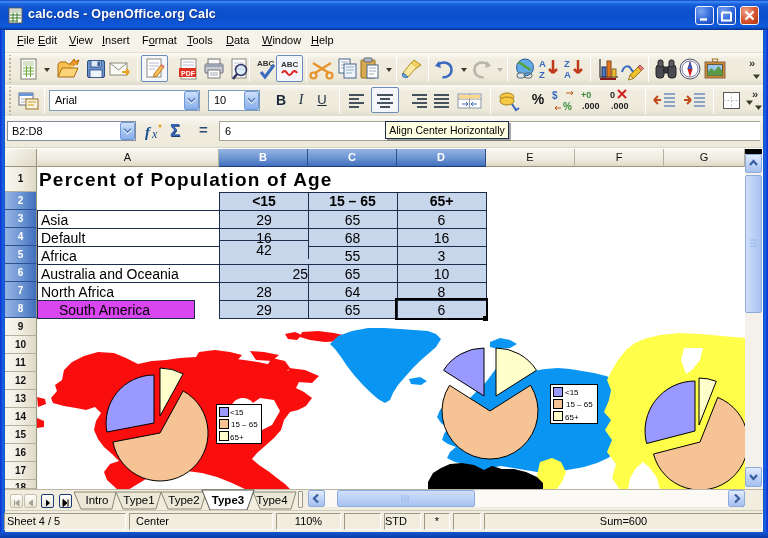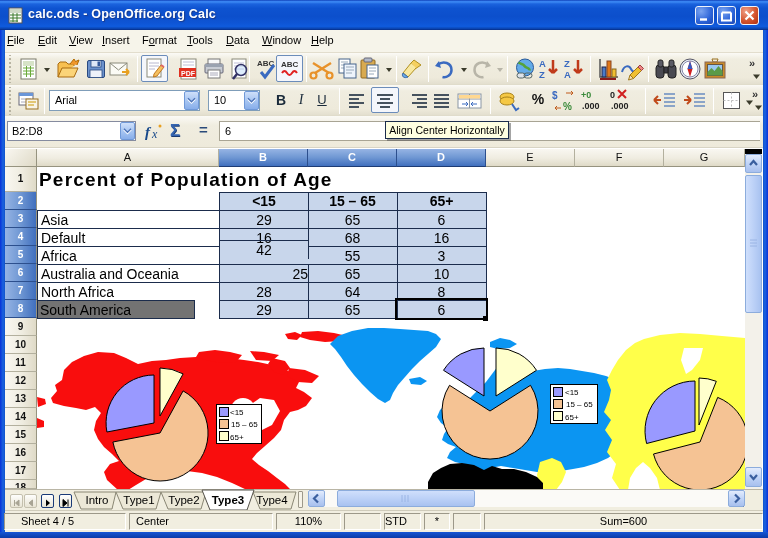--- a/index.html
+++ b/index.html
@@ -62,21 +62,21 @@
       <path d="M4 5.5h9M4 5.5v8h9v-8" stroke="#fff" stroke-width="2" fill="none"></path>
     </svg></div>
 <div id="btnclose" class="abs winbtn"><svg width="17" height="17">
       <path d="M4.5 4.5l8 8M12.5 4.5l-8 8" stroke="#fff" stroke-width="2.2"></path>
     </svg></div>
 <div id="borderL" class="abs"></div>
 <div id="borderR" class="abs"></div>
 <div id="borderB" class="abs"></div>
 
 <div id="menubar" class="abs"></div>
-<div class="menuitem abs" style="left:7px"><u>F</u>ile</div>
+<div class="menuitem abs" style="left:17px"><u>F</u>ile</div>
 <div class="menuitem abs" style="left:38px"><u>E</u>dit</div>
 <div class="menuitem abs" style="left:69px"><u>V</u>iew</div>
 <div class="menuitem abs" style="left:102px"><u>I</u>nsert</div>
 <div class="menuitem abs" style="left:142px">F<u>o</u>rmat</div>
 <div class="menuitem abs" style="left:187px"><u>T</u>ools</div>
 <div class="menuitem abs" style="left:226px"><u>D</u>ata</div>
 <div class="menuitem abs" style="left:262px"><u>W</u>indow</div>
 <div class="menuitem abs" style="left:311px"><u>H</u>elp</div>
 
 <div id="toolbar1" class="abs"></div>
@@ -480,21 +480,21 @@
 <div class="cell abs" style="left:308px;top:246px;width:90px;height:19px;border:1px solid #1b2c4c;border-left:none;border-bottom:none;text-align:center;line-height:18px">55</div>
 <div class="cell abs" style="left:397px;top:246px;width:90px;height:19px;border:1px solid #1b2c4c;border-left:none;border-bottom:none;text-align:center;line-height:18px">3</div>
 <div class="cell abs" style="left:37px;top:264px;width:183px;height:19px;border:1px solid #1b2c4c;border-bottom:none;background:#fff;line-height:18px;padding-left:3px">Australia and Oceania</div>
 <div class="cell abs" style="left:219px;top:264px;width:90px;height:19px;border:1px solid #1b2c4c;border-left:1px solid #1b2c4c;border-bottom:none;text-align:right;line-height:18px">25</div>
 <div class="cell abs" style="left:308px;top:264px;width:90px;height:19px;border:1px solid #1b2c4c;border-left:none;border-bottom:none;text-align:center;line-height:18px">65</div>
 <div class="cell abs" style="left:397px;top:264px;width:90px;height:19px;border:1px solid #1b2c4c;border-left:none;border-bottom:none;text-align:center;line-height:18px">10</div>
 <div class="cell abs" style="left:37px;top:282px;width:183px;height:19px;border:1px solid #1b2c4c;border-bottom:none;background:#fff;line-height:18px;padding-left:3px">North Africa</div>
 <div class="cell abs" style="left:219px;top:282px;width:90px;height:19px;border:1px solid #1b2c4c;border-left:1px solid #1b2c4c;border-bottom:none;text-align:center;line-height:18px">28</div>
 <div class="cell abs" style="left:308px;top:282px;width:90px;height:19px;border:1px solid #1b2c4c;border-left:none;border-bottom:none;text-align:center;line-height:18px">64</div>
 <div class="cell abs" style="left:397px;top:282px;width:90px;height:19px;border:1px solid #1b2c4c;border-left:none;border-bottom:none;text-align:center;line-height:18px">8</div>
-<div class="cell abs" style="left:37px;top:300px;width:158px;height:19px;border:1px solid #1b2c4c;border-bottom:1px solid #1b2c4c;background:#737373;line-height:18px;padding-left:2px">South America</div>
+<div class="cell abs" style="left:37px;top:300px;width:158px;height:19px;border:1px solid #1b2c4c;border-bottom:1px solid #1b2c4c;background:#d946ef;line-height:18px;padding-left:21px">South America</div>
 <div class="cell abs" style="left:219px;top:300px;width:90px;height:19px;border:1px solid #1b2c4c;border-left:1px solid #1b2c4c;border-bottom:1px solid #1b2c4c;text-align:center;line-height:18px">29</div>
 <div class="cell abs" style="left:308px;top:300px;width:90px;height:19px;border:1px solid #1b2c4c;border-left:none;border-bottom:1px solid #1b2c4c;text-align:center;line-height:18px">65</div>
 <div class="cell abs" style="left:397px;top:300px;width:90px;height:19px;border:1px solid #1b2c4c;border-left:none;border-bottom:1px solid #1b2c4c;text-align:center;line-height:18px">6</div>
 </div>
 <div class="abs" style="left:395px;top:298px;width:93px;height:22px;border:2px solid #000"></div>
 <div class="abs" style="left:483px;top:316px;width:5px;height:5px;background:#000"></div>
 
 <div class="abs" style="left:745px;top:149px;width:17px;height:5px;background:#000"></div>
 <div class="abs" style="left:745px;top:154px;width:17px;height:335px;background:#f3f1ea"></div>
 <div class="abs sb-btn" style="left:745px;top:154px;width:17px;height:19px"><svg width="15" height="17">
@@ -542,20 +542,20 @@
 <div class="abs sb-btn" style="left:308px;top:490px;width:17px;height:17px"><svg width="15" height="15">
       <path d="M9 3.5L5 7.5l4 4" stroke="#3a5f9f" stroke-width="2.2" fill="none"></path>
     </svg></div>
 <div class="abs sb-thumbh" style="left:337px;top:490px;width:138px;height:17px"><svg width="136" height="15">
       <path d="M64 4v7M67 4v7M70 4v7" stroke="#9ab4e4" stroke-width="1"></path>
     </svg></div>
 <div class="abs sb-btn" style="left:728px;top:490px;width:17px;height:17px"><svg width="15" height="15">
       <path d="M6 3.5l4 4-4 4" stroke="#3a5f9f" stroke-width="2.2" fill="none"></path>
     </svg></div>
 <div id="statusbar" class="abs"></div>
-<div class="sfield abs" style="left:4px;width:122px;"><span style="padding-left:16px">Sheet 4 / 5</span></div>
+<div class="sfield abs" style="left:4px;width:122px;"><span style="padding-left:2px">Sheet 4 / 5</span></div>
 <div class="sfield abs" style="left:129px;width:144px;"><span style="padding-left:6px">Center</span></div>
 <div class="sfield abs" style="left:276px;width:65px;text-align:center">110%</div>
 <div class="sfield abs" style="left:344px;width:37px;"></div>
 <div class="sfield abs" style="left:384px;width:37px;text-align:left">STD</div>
 <div class="sfield abs" style="left:424px;width:26px;text-align:center">*</div>
 <div class="sfield abs" style="left:453px;width:28px;"></div>
 <div class="sfield abs" style="left:484px;width:279px;text-align:center">Sum=600</div>
 
 </body></html>

